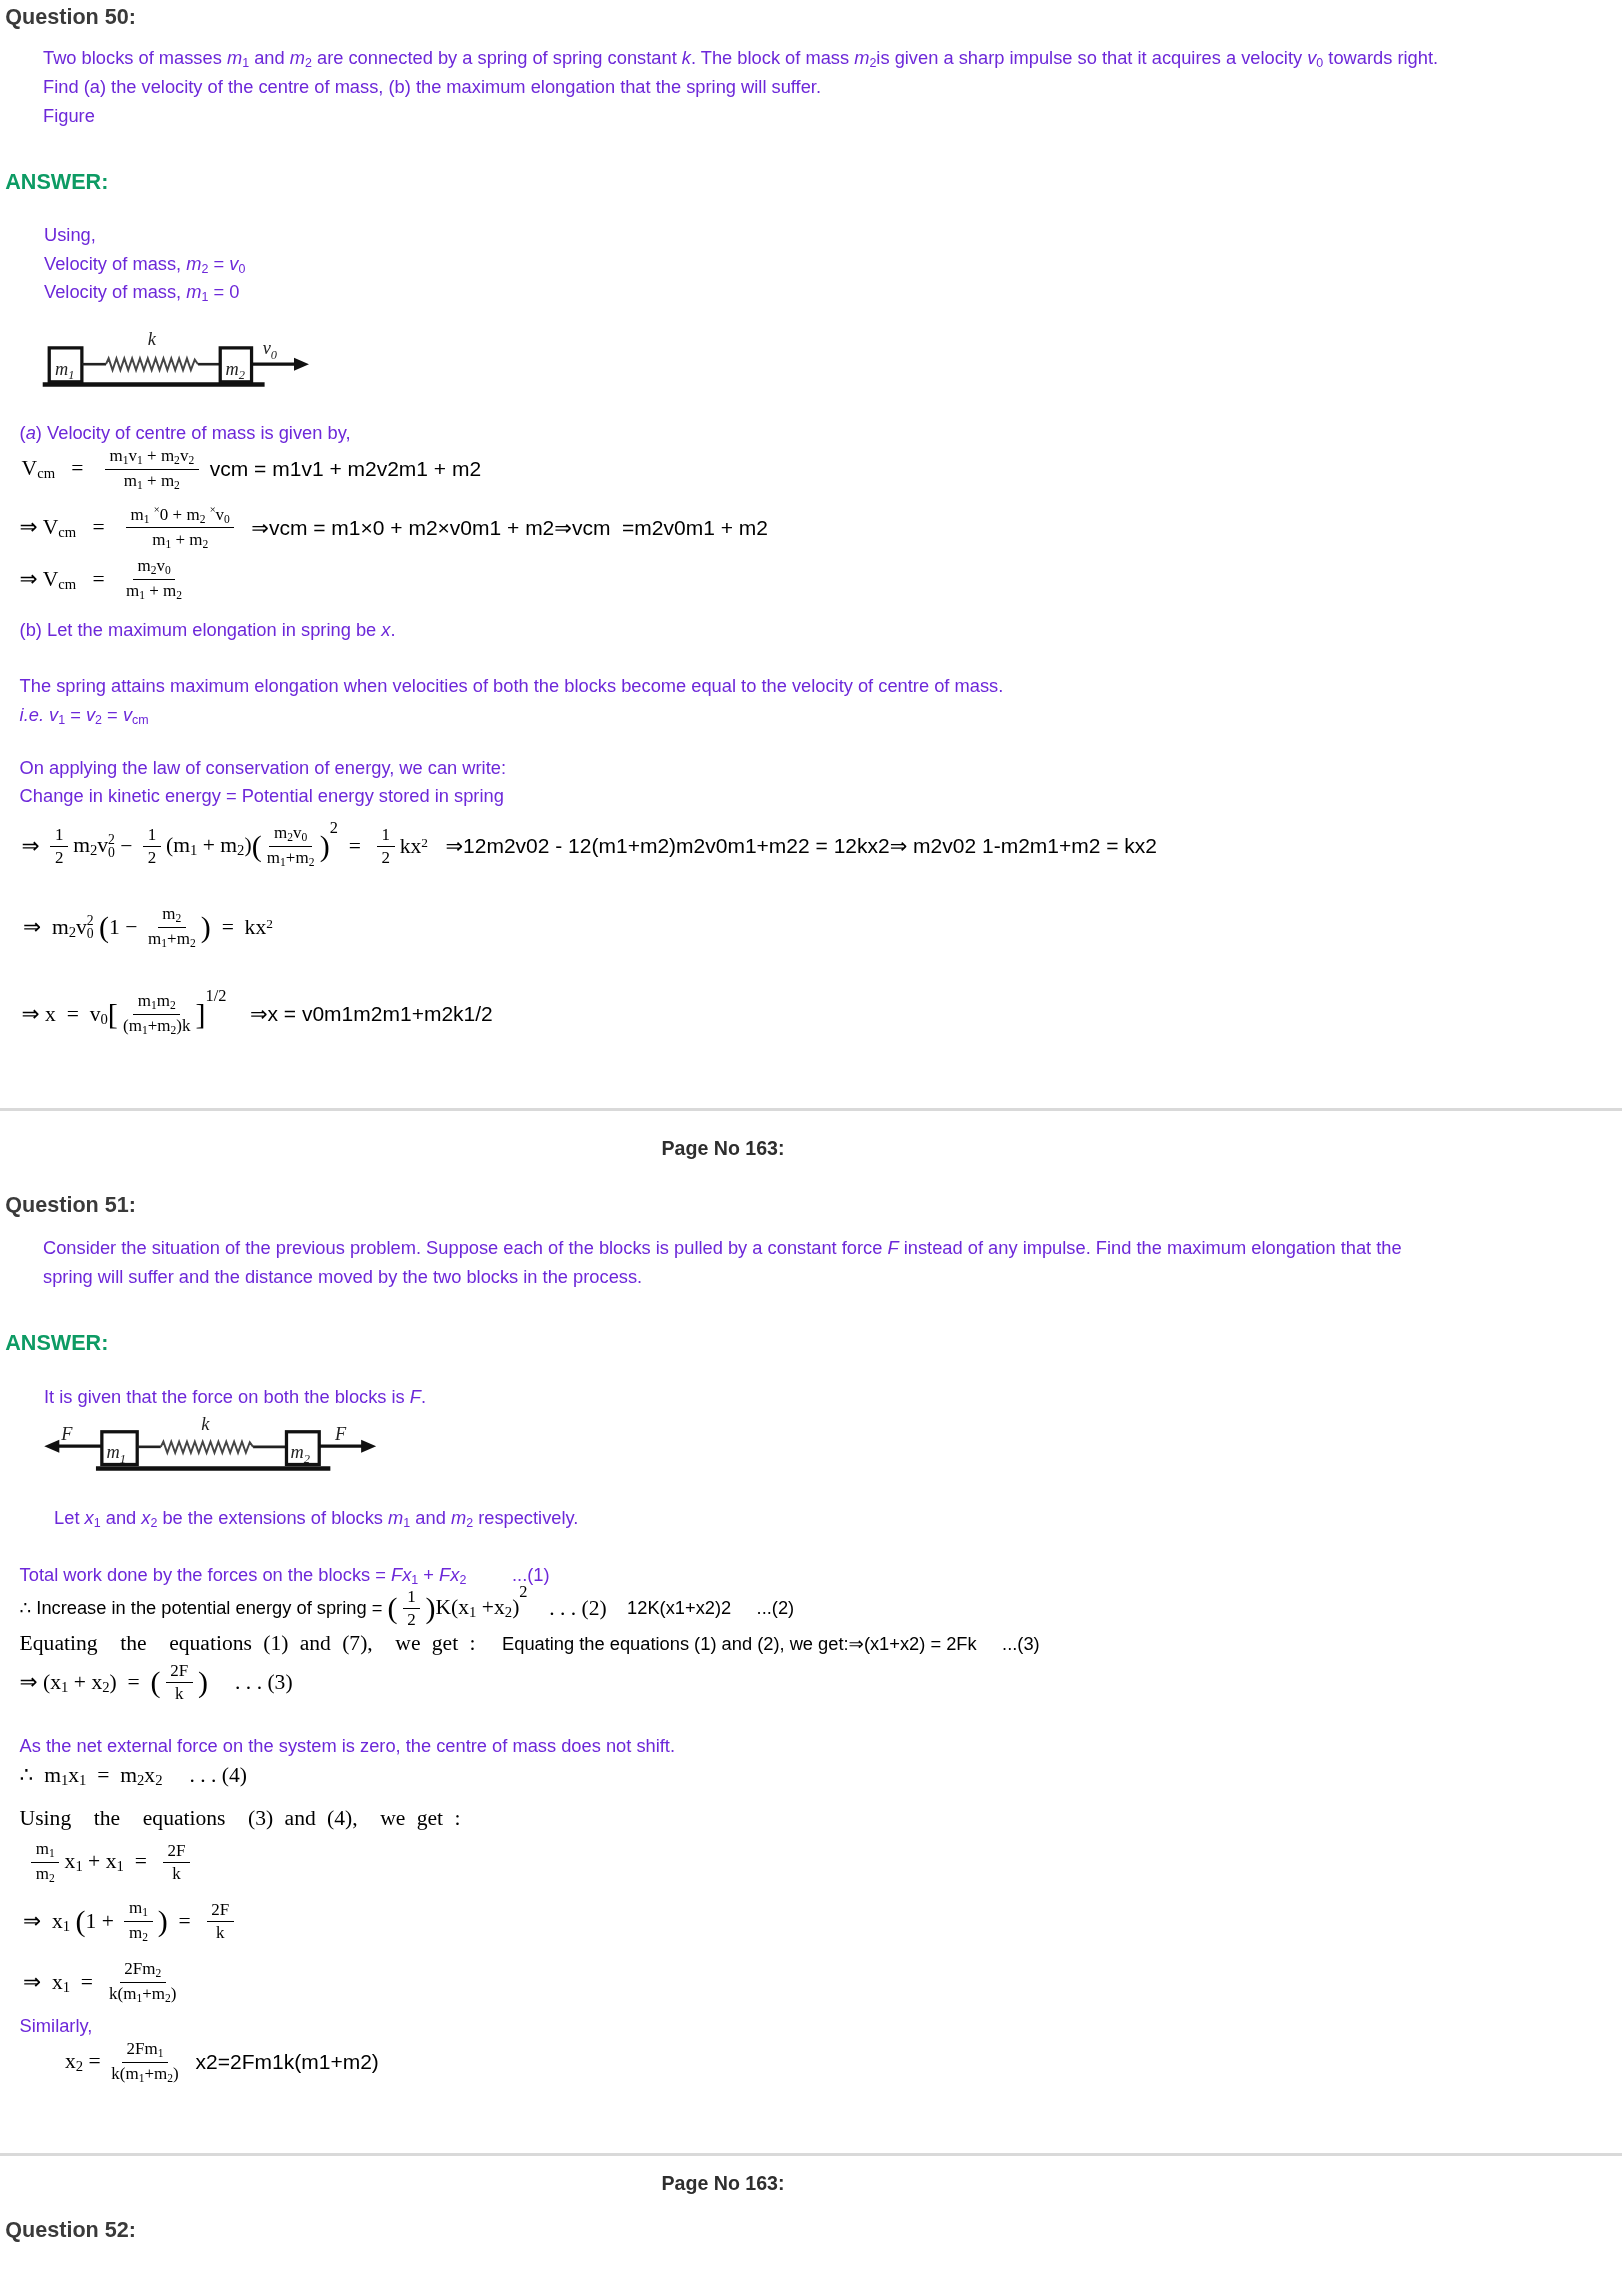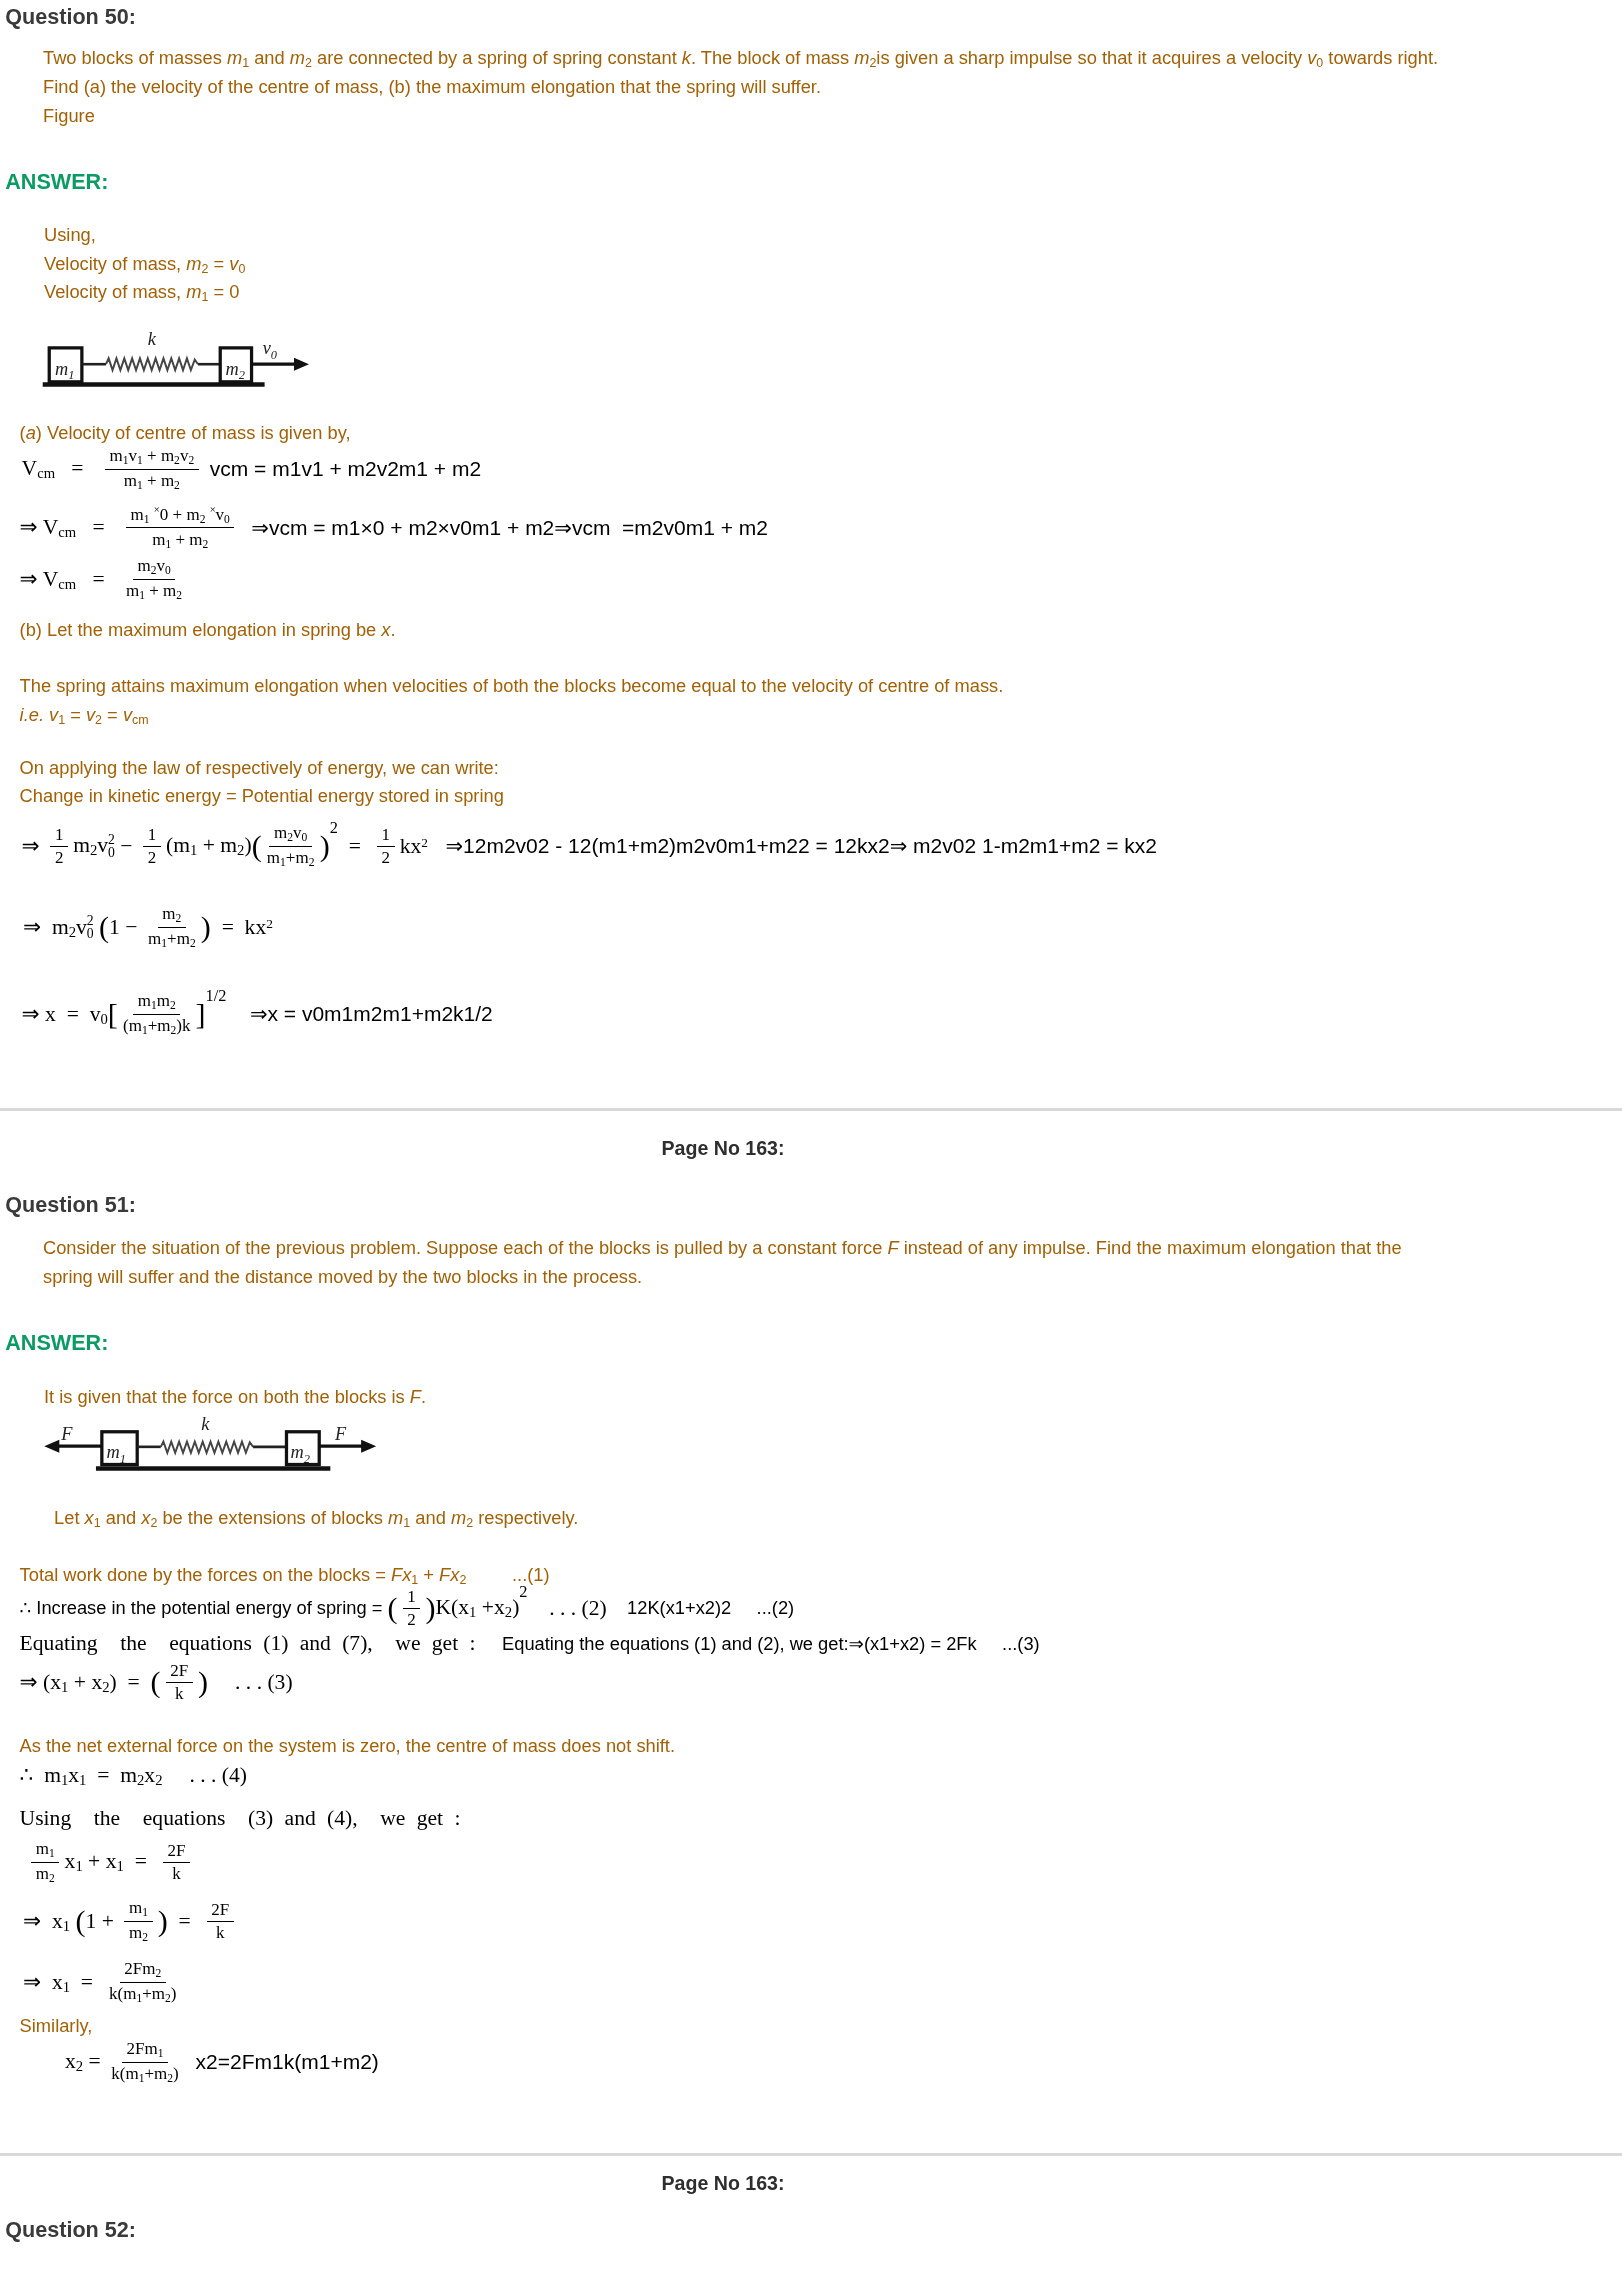--- a/index.html
+++ b/index.html
@@ -6,21 +6,21 @@
   body{
     width:1622px;height:2295px;background:#ffffff;position:relative;overflow:hidden;
     font-family:"Liberation Sans",sans-serif;color:#000;
   }
   .blk{position:absolute;}
   
   .qh{font-weight:bold;font-size:21.6px;color:#3a3a3a;white-space:pre;}
   .ans{font-weight:bold;font-size:21.6px;color:#0d9b64;white-space:pre;}
   .pageno{width:1446px;text-align:center;font-weight:bold;font-size:19.6px;color:#2e2e2e;white-space:pre;}
   
-  .tline{font-size:18.3px;color:#a16207;white-space:pre;}
+  .tline{font-size:18.3px;color:#6d28d9;white-space:pre;}
   
   .mline{display:flex;align-items:center;font-family:"Liberation Serif",serif;font-size:21.6px;color:#000;white-space:pre;}
   .mt{white-space:pre;text-align:center;}
   .sansdup{font-family:"Liberation Sans",sans-serif;font-size:21px;white-space:pre;}
   .sansdup.body{font-size:18.3px;}
   .wsp{word-spacing:5.9px;}
   .frac{display:inline-flex;flex-direction:column;align-items:center;text-align:center;font-size:17px;line-height:1.15;margin:0 5.2px;vertical-align:middle;}
   .frac .num{display:block;border-bottom:1.3px solid #000;padding:0 4.6px 1.3px 4.6px;white-space:pre;}
   .frac .den{display:block;padding-top:1.3px;white-space:pre;}
   .ss{display:inline-flex;flex-direction:column;align-items:flex-start;font-size:13.7px;line-height:0.95;}
@@ -90,21 +90,21 @@
 
   <div id="b10" class="blk tline">(<span class="it">a</span>) Velocity of centre of mass is given by,</div>
 
   <div id="b11" class="blk mline"><span class="mt">V<span class="sb">cm</span>   =   </span><span class="frac"><span class="num">m<span class="sb">1</span>v<span class="sb">1</span> + m<span class="sb">2</span>v<span class="sb">2</span></span><span class="den">m<span class="sb">1</span> + m<span class="sb">2</span></span></span><span class="sansdup"> vcm = m1v1 + m2v2m1 + m2</span></div>
   <div id="b12" class="blk mline"><span class="mt">⇒ V<span class="sb">cm</span>   =   </span><span class="frac"><span class="num">m<span class="sb">1</span> <span class="sp">×</span>0 + m<span class="sb">2</span> <span class="sp">×</span>v<span class="sb">0</span></span><span class="den">m<span class="sb">1</span> + m<span class="sb">2</span></span></span><span class="sansdup">  ⇒vcm = m1×0 + m2×v0m1 + m2⇒vcm  =m2v0m1 + m2</span></div>
   <div id="b13" class="blk mline"><span class="mt">⇒ V<span class="sb">cm</span>   =   </span><span class="frac"><span class="num">m<span class="sb">2</span>v<span class="sb">0</span></span><span class="den">m<span class="sb">1</span> + m<span class="sb">2</span></span></span></div>
 
   <div id="b14" class="blk tline">(b) Let the maximum elongation in spring be <span class="it">x</span>.</div>
   <div id="b15" class="blk tline">The spring attains maximum elongation when velocities of both the blocks become equal to the velocity of centre of mass.</div>
   <div id="b16" class="blk tline"><span class="it">i.e. v</span><span class="sb">1</span> = <span class="it">v</span><span class="sb">2</span> = <span class="it">v</span><span class="sb">cm</span></div>
-  <div id="b17" class="blk tline">On applying the law of respectively of energy, we can write:</div>
+  <div id="b17" class="blk tline">On applying the law of conservation of energy, we can write:</div>
   <div id="b18" class="blk tline">Change in kinetic energy = Potential energy stored in spring</div>
 
   <div id="b19" class="blk mline"><span class="mt">⇒ </span><span class="frac"><span class="num">1</span><span class="den">2</span></span><span class="mt">m<span class="sb">2</span>v</span><span class="ss"><span>2</span><span>0</span></span><span class="mt"> − </span><span class="frac"><span class="num">1</span><span class="den">2</span></span><span class="mt">(m<span class="sb">1</span> + m<span class="sb">2</span>)</span><span class="mt big">(</span><span class="frac"><span class="num">m<span class="sb">2</span>v<span class="sb">0</span></span><span class="den">m<span class="sb">1</span>+m<span class="sb">2</span></span></span><span class="mt big">)</span><span class="hisup">2</span><span class="mt">  =  </span><span class="frac"><span class="num">1</span><span class="den">2</span></span><span class="mt">kx<span class="sp">2</span></span><span class="sansdup">   ⇒12m2v02 - 12(m1+m2)m2v0m1+m22 = 12kx2⇒ m2v02 1-m2m1+m2 = kx2</span></div>
   <div id="b20" class="blk mline"><span class="mt">⇒  m<span class="sb">2</span>v</span><span class="ss"><span>2</span><span>0</span></span><span class="mt"> </span><span class="mt big">(</span><span class="mt">1 − </span><span class="frac"><span class="num">m<span class="sb">2</span></span><span class="den">m<span class="sb">1</span>+m<span class="sb">2</span></span></span><span class="mt big">)</span><span class="mt">  =  kx<span class="sp">2</span></span></div>
   <div id="b21" class="blk mline"><span class="mt">⇒ x  =  v<span class="sb">0</span></span><span class="mt big">[</span><span class="frac"><span class="num">m<span class="sb">1</span>m<span class="sb">2</span></span><span class="den">(m<span class="sb">1</span>+m<span class="sb">2</span>)k</span></span><span class="mt big">]</span><span class="hisup">1/2</span><span class="sansdup">    ⇒x = v0m1m2m1+m2k1/2</span></div>
 
   <div id="b22" class="blk hr"></div>
   <div id="b23" class="blk pageno">Page No 163:</div>
 
   <div id="b24" class="blk qh">Question 51:</div>

